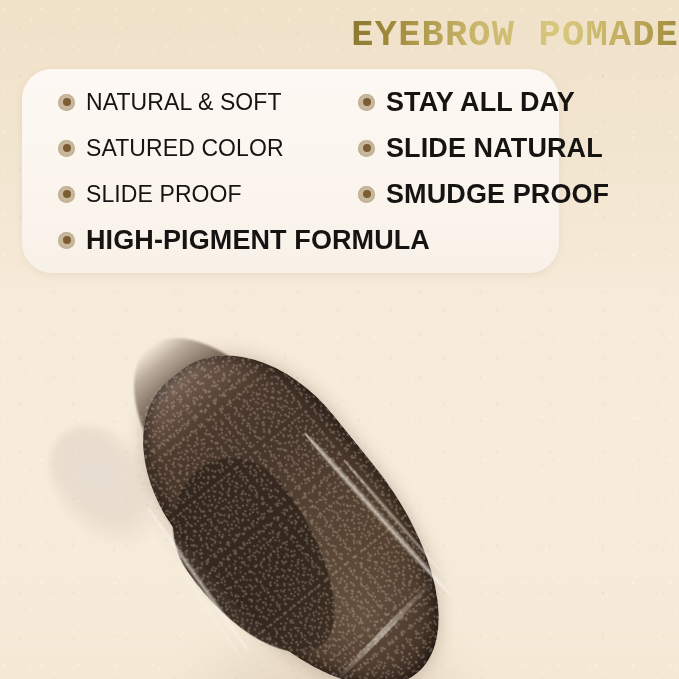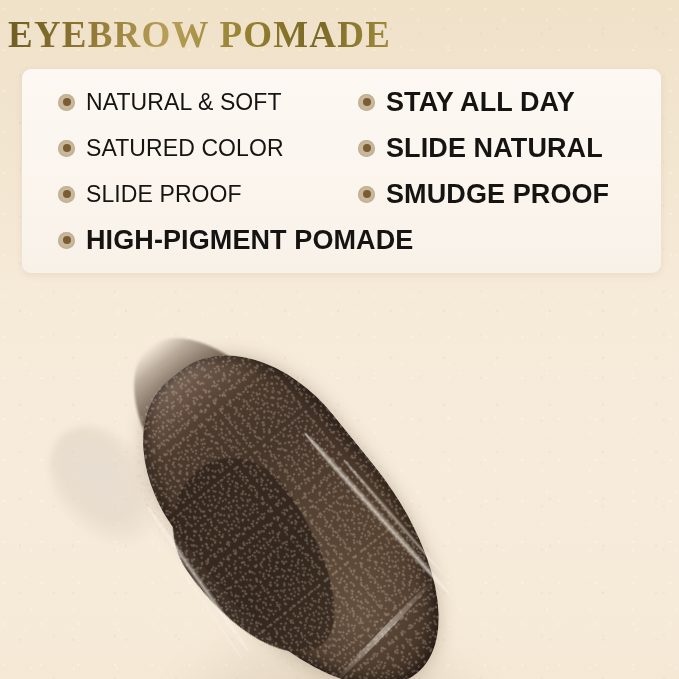--- a/index.html
+++ b/index.html
@@ -27,22 +27,22 @@
       radial-gradient(circle at 72% 33%, rgba(255,255,255,.45) 0 1px, transparent 1.6px),
       radial-gradient(circle at 88% 78%, rgba(180,155,120,.14) 0 1px, transparent 1.6px),
       radial-gradient(circle at 54% 88%, rgba(255,255,255,.4) 0 1px, transparent 1.6px);
     background-size:37px 41px, 53px 47px, 43px 59px, 61px 43px, 47px 53px;
   }
 
   
   #title {
     position:absolute;
     top:12px; left:8px; right:0;
-    text-align:left;
-    font-family:Liberation Serif, serif;
+    text-align:right;
+    font-family:Liberation Mono, monospace;
     font-weight:bold;
     font-size:37px;
     letter-spacing:1.2px;
     line-height:46px;
     background:linear-gradient(100deg,
         #6e5c22 0%,
         #8b7430 11%,
         #b79f58 24%,
         #93802f 36%,
         #7a6826 46%,
@@ -55,23 +55,23 @@
     background-clip:text;
     color:transparent;
     -webkit-text-fill-color:transparent;
     white-space:nowrap;
   }
 
   
   #card {
     position:absolute;
     left:22px; top:69px;
-    width:639px; height:204px;
+    width:537px; height:204px;
     background:linear-gradient(180deg,#fdf8f3 0%,#fbf5ee 55%,#f8f1e8 100%);
-    border-radius:9px;
+    border-radius:30px;
     box-shadow:0 2px 7px rgba(150,125,95,.13);
   }
   #features {
     position:absolute; inset:0;
     display:grid;
     grid-template-columns:300px 1fr;
     grid-template-rows:repeat(4, 1fr);
     padding:10px 6px 10px 36px;
     align-items:center;
   }
@@ -266,21 +266,21 @@
         <span class="bullet">
             <i></i>
           </span>
         <span class="feature-label">SMUDGE PROOF</span>
       </div>
 
       <div class="feature col-right">
         <span class="bullet">
             <i></i>
           </span>
-        <span class="feature-label">HIGH-PIGMENT POMADE</span>
+        <span class="feature-label">HIGH-PIGMENT FORMULA</span>
       </div>
 
     </div>
   </div>
 
   <div id="swatch-area">
     <div id="swatch-shadow"></div>
     <div id="swatch">
       <div class="blob" id="body-tip"></div>
       <div class="blob" id="body-main"></div>

